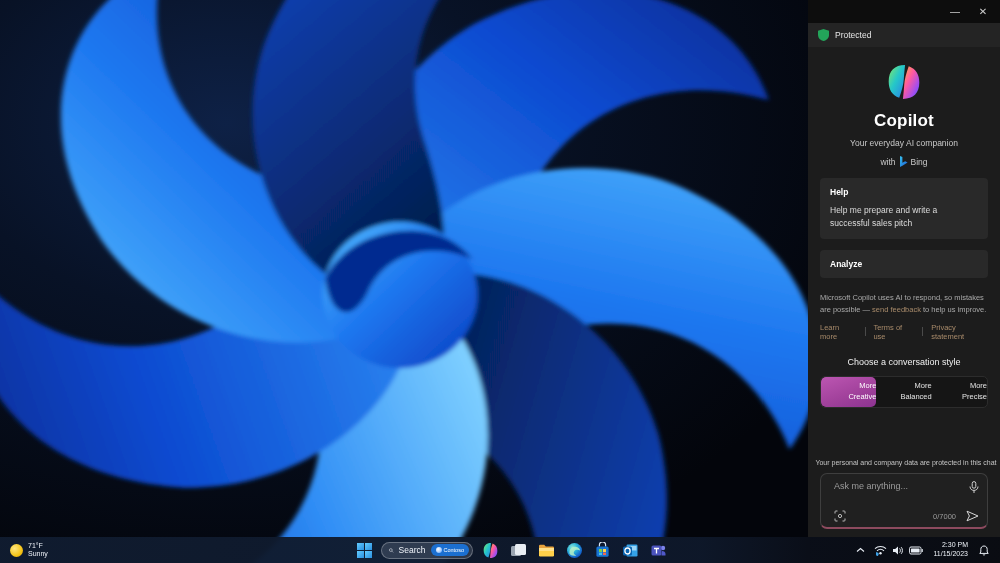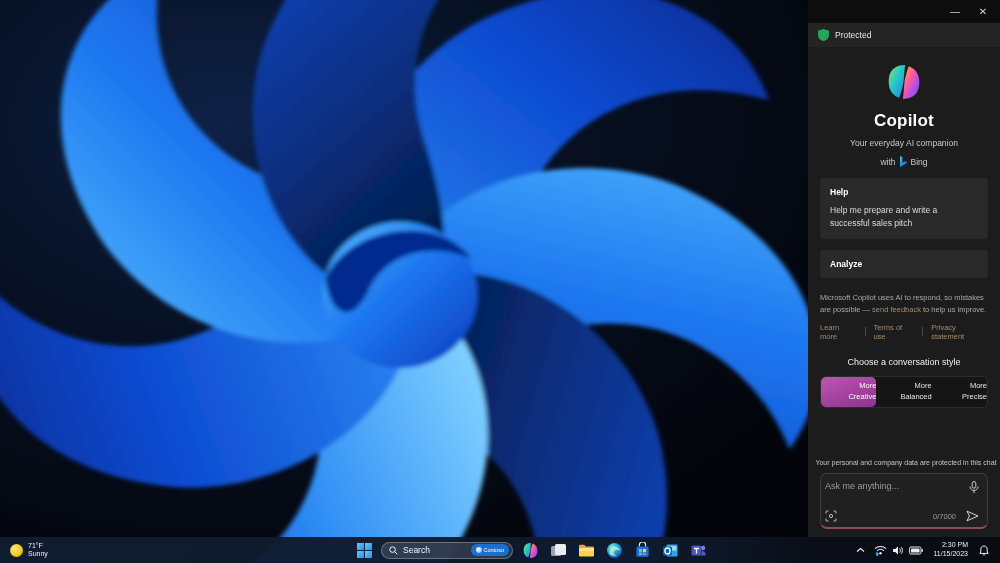--- a/index.html
+++ b/index.html
@@ -46,41 +46,41 @@
              color:#e3e3e3; cursor:default; }
   .seg-btn.selected { background:linear-gradient(160deg,#bc56b2 0%,#a2429c 55%,#8c3391 100%);
                       color:#fff; border-radius:5px; font-weight:400; }
 
   .flex-spacer { flex:1 1 auto; }
 
   .privacy-note { display:flex; align-items:center; justify-content:center; gap:4px;
                   font-size:7px; color:#c4c4c4; margin-bottom:6px; white-space:nowrap; }
   .input-box { border:1px solid #3e3e3e; border-bottom:2px solid #8c4a5e; border-radius:7px;
                background:#202020; height:56px; display:flex; flex-direction:column;
-               justify-content:space-between; padding:7px 8px 5px 4px; }
+               justify-content:space-between; padding:7px 8px 5px 13px; }
   .input-top { display:flex; align-items:flex-start; justify-content:space-between; }
   .input-top input { background:transparent; border:none; outline:none; color:#e8e8e8;
                      font-size:9px; width:130px; font-family:inherit; }
   .input-top input::placeholder { color:#9a9a9a; }
   .input-bottom { display:flex; align-items:center; }
   .char-counter { margin-left:auto; font-size:7.5px; color:#9a9a9a; margin-right:10px; }
 
   
   .taskbar { position:absolute; left:0; bottom:0; width:1000px; height:26px;
              background:linear-gradient(90deg, rgba(16,28,48,.96) 0%, rgba(14,24,42,.96) 70%, rgba(10,14,24,.98) 81%, rgba(10,12,18,.98) 100%);
              display:flex; align-items:center; }
   .tb-weather { display:flex; align-items:center; gap:5px; padding:0 10px; height:100%; }
   .tb-weather .sun { width:13px; height:13px; border-radius:50%;
                      background:radial-gradient(circle at 35% 35%, #ffe680, #f5c518 60%, #d99b00); }
   .tb-weather .wtxt { display:flex; flex-direction:column; line-height:1.2; }
   .tb-weather .wtxt span { font-size:7px; color:#eef2f8; }
   .tb-center { position:absolute; left:353px; top:0; height:100%; display:flex; align-items:center; gap:6px; }
   .tb-btn { width:22px; height:22px; display:flex; align-items:center; justify-content:center;
             border-radius:4px; }
-  .search-pill { width:132px; height:17px; border-radius:9px; background:rgba(235,242,252,.14);
+  .search-pill { width:92px; height:17px; border-radius:9px; background:rgba(235,242,252,.14);
                  border:1px solid rgba(255,255,255,.28); display:flex; align-items:center;
                  padding:0 3px 0 7px; gap:5px; }
   .search-pill .s-label { font-size:8.5px; color:#f0f4fa; flex:1; }
   .contoso-badge { height:12px; border-radius:6px; background:#1b6fd0; color:#fff; font-size:5.5px;
                    display:flex; align-items:center; gap:2px; padding:0 5px; }
   .contoso-badge .cdot { width:6px; height:6px; border-radius:50%;
                          background:radial-gradient(circle at 35% 35%, #fff, #bcd9ff 45%, #4d9bff); }
   .tb-tray { position:absolute; right:0; top:0; height:100%; display:flex; align-items:center;
              gap:4px; padding-right:8px; }
   .tray-btn { height:22px; display:flex; align-items:center; justify-content:center;

